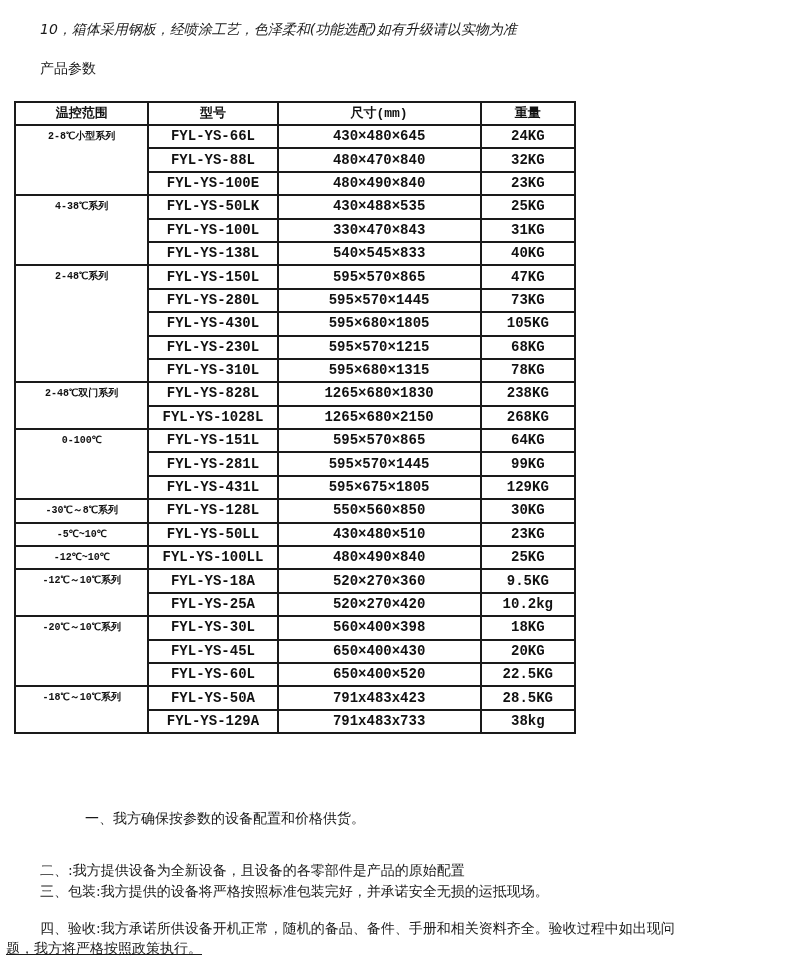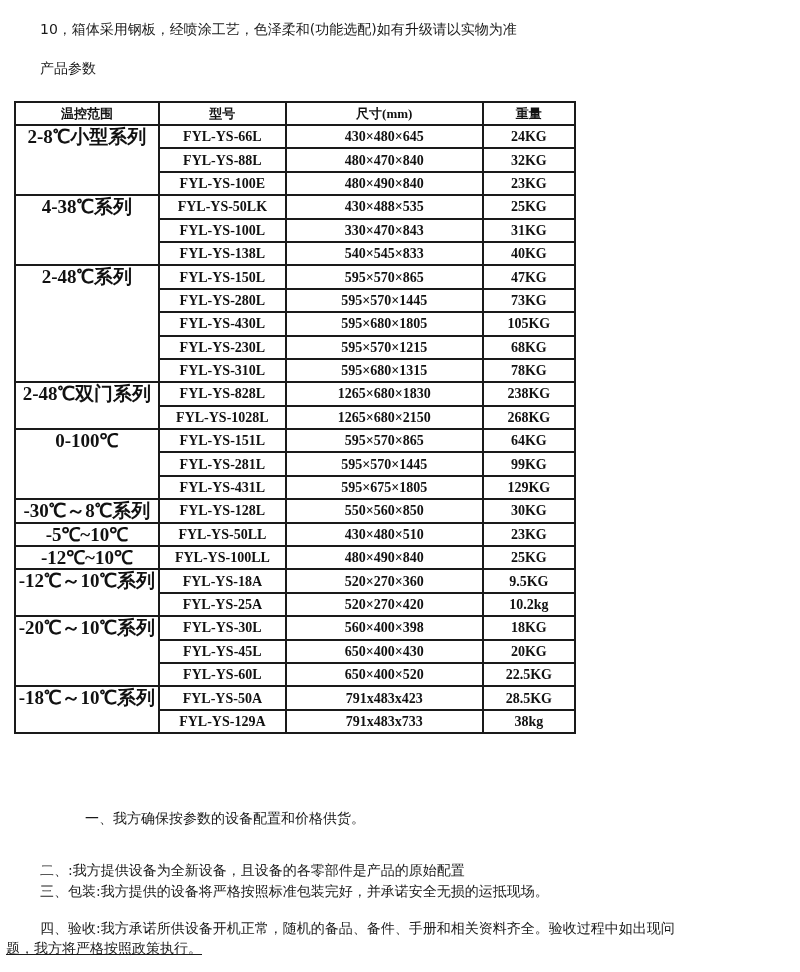--- a/index.html
+++ b/index.html
@@ -8,34 +8,34 @@
     font-family: "DejaVu Sans", sans-serif; color: #111;
   }
   .top-cut {
     position: absolute; left: 30px; top: -12px; height: 14px; width: 270px;
     overflow: hidden; font-size: 14px; color: #222;
   }
   .para {
     position: absolute; left: 40px; font-size: 14px; color: #1a1a1a;
     white-space: nowrap; letter-spacing: 0px;
   }
-  .p-line-10 { top: 21px; }
+  .p-line-10 { top: 21px; font-style: italic; }
   .p-title { top: 60px; left: 40px; }
   table.spec {
     position: absolute; left: 14px; top: 101px;
     border-collapse: collapse; width: 562px;
-    font-family: Liberation Serif, serif;
+    font-family: Liberation Mono, monospace;
   }
   table.spec td, table.spec th {
     border: 2px solid #1a1a1a; text-align: center; padding: 0;
     height: 21.4px; font-size: 14px; font-weight: bold; color: #111;
     line-height: 21px;
   }
   table.spec th { height: 21px; font-size: 13px; }
-  table.spec td.range { vertical-align: top; font-size: 19px; border-radius: 32px; }
+  table.spec td.range { vertical-align: top; font-size: 10px; border-radius: 32px; }
   col.c1 { width: 167px; } col.c2 { width: 167px; } col.c3 { width: 244px; } col.c4 { width: 113px; }
   .notes .para { left: 40px; }
   .n1 { top: 810px; margin-left: 45px; } .n2 { top: 846px; margin-top: 16px; } .n3 { top: 883px; } .n4 { top: 920px; }
   .n4b { top: 940px; left: 6px !important; text-decoration: underline; }
 </style>
 </head>
 <body>
 
 <div class="top-cut"></div>
 

